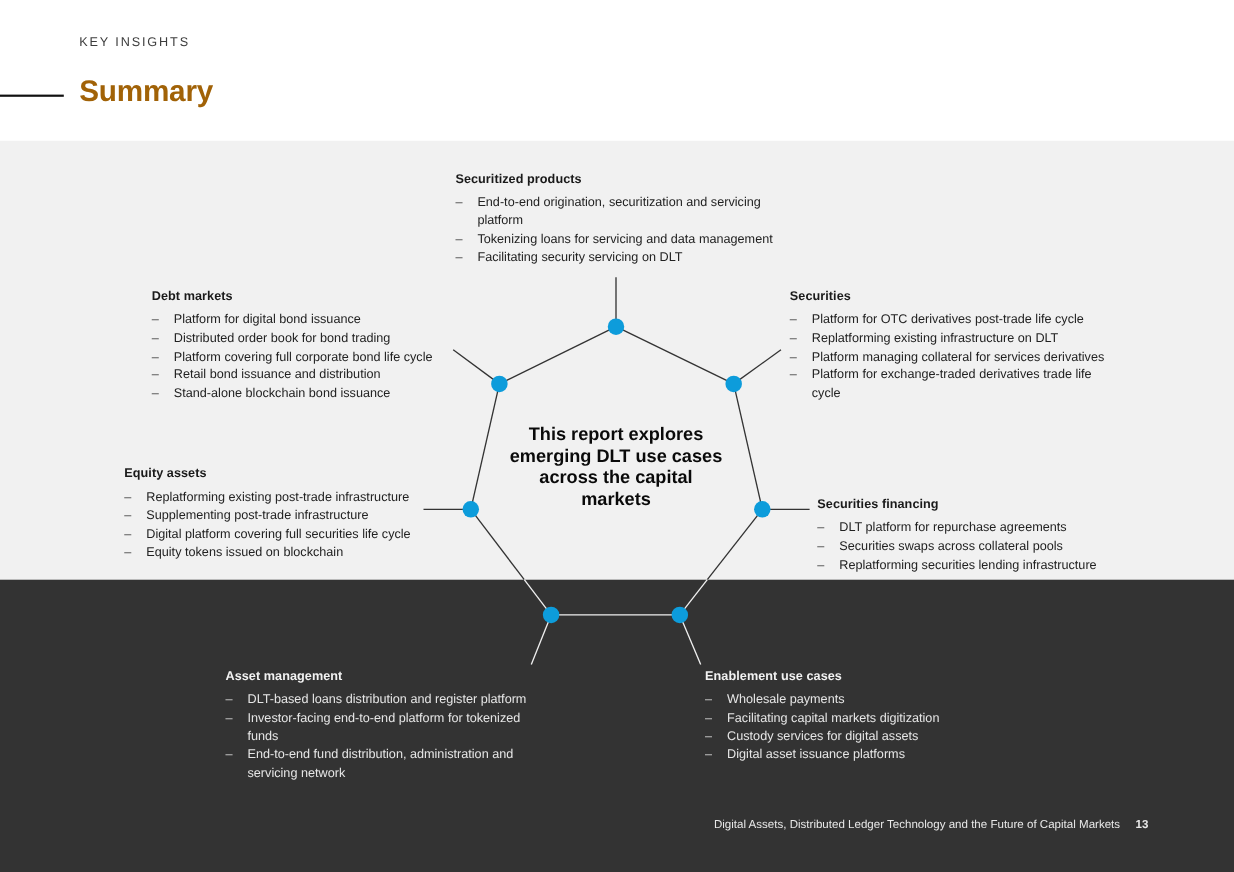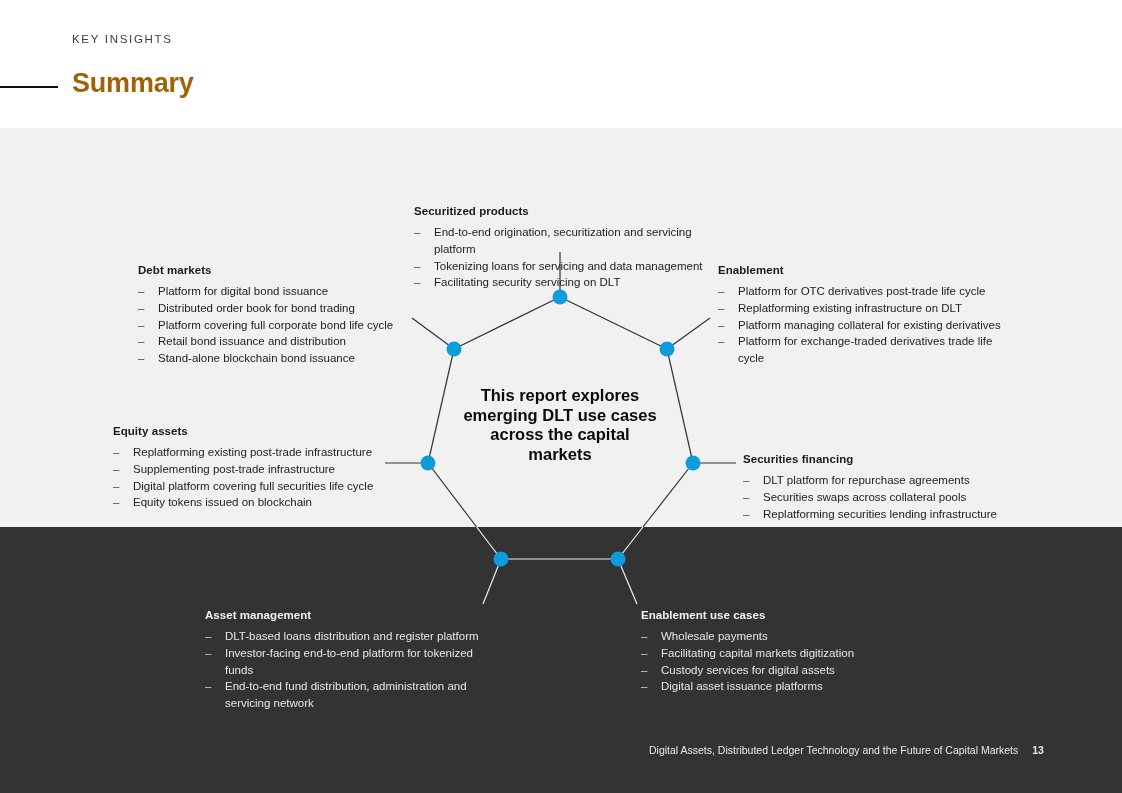--- a/index.html
+++ b/index.html
@@ -119,21 +119,21 @@
     color: #444;
   }
   .callout.on-dark .c-dash {
     color: #d0d0d0;
   }
   .callout .c-text {
     flex: 1 1 auto;
   }
 
   
-  #callout-securitized { left: 414px; top: 157px; width: 300px; margin-top: 48px; }
+  #callout-securitized { left: 414px; top: 157px; width: 300px; }
   #callout-debt        { left: 138px; top: 264px; width: 275px; }
   #callout-derivatives { left: 718px; top: 264px; width: 292px; }
   #callout-equity      { left: 113px; top: 425px; width: 290px; }
   #callout-secfin      { left: 743px; top: 425px; width: 275px; margin-top: 28px; }
   #callout-asset       { left: 205px; top: 609px; width: 285px; }
   #callout-enablement  { left: 641px; top: 609px; width: 265px; }
 
   
   .footer {
     position: absolute;
@@ -250,33 +250,33 @@
           <span class="c-text">Retail bond issuance and distribution</span>
         </div>
         <div class="c-item">
           <span class="c-dash">–</span>
           <span class="c-text">Stand-alone blockchain bond issuance</span>
         </div>
       </div>
   </div>
 
   <div class="callout" id="callout-derivatives">
-    <div class="c-title">Enablement</div>
+    <div class="c-title">Securities</div>
     <div class="c-items">
         <div class="c-item">
           <span class="c-dash">–</span>
           <span class="c-text">Platform for OTC derivatives post-trade life cycle</span>
         </div>
         <div class="c-item">
           <span class="c-dash">–</span>
           <span class="c-text">Replatforming existing infrastructure on DLT</span>
         </div>
         <div class="c-item">
           <span class="c-dash">–</span>
-          <span class="c-text">Platform managing collateral for existing derivatives</span>
+          <span class="c-text">Platform managing collateral for services derivatives</span>
         </div>
         <div class="c-item">
           <span class="c-dash">–</span>
           <span class="c-text">Platform for exchange-traded derivatives trade life cycle</span>
         </div>
       </div>
   </div>
 
   <div class="callout" id="callout-equity">
     <div class="c-title">Equity assets</div>

